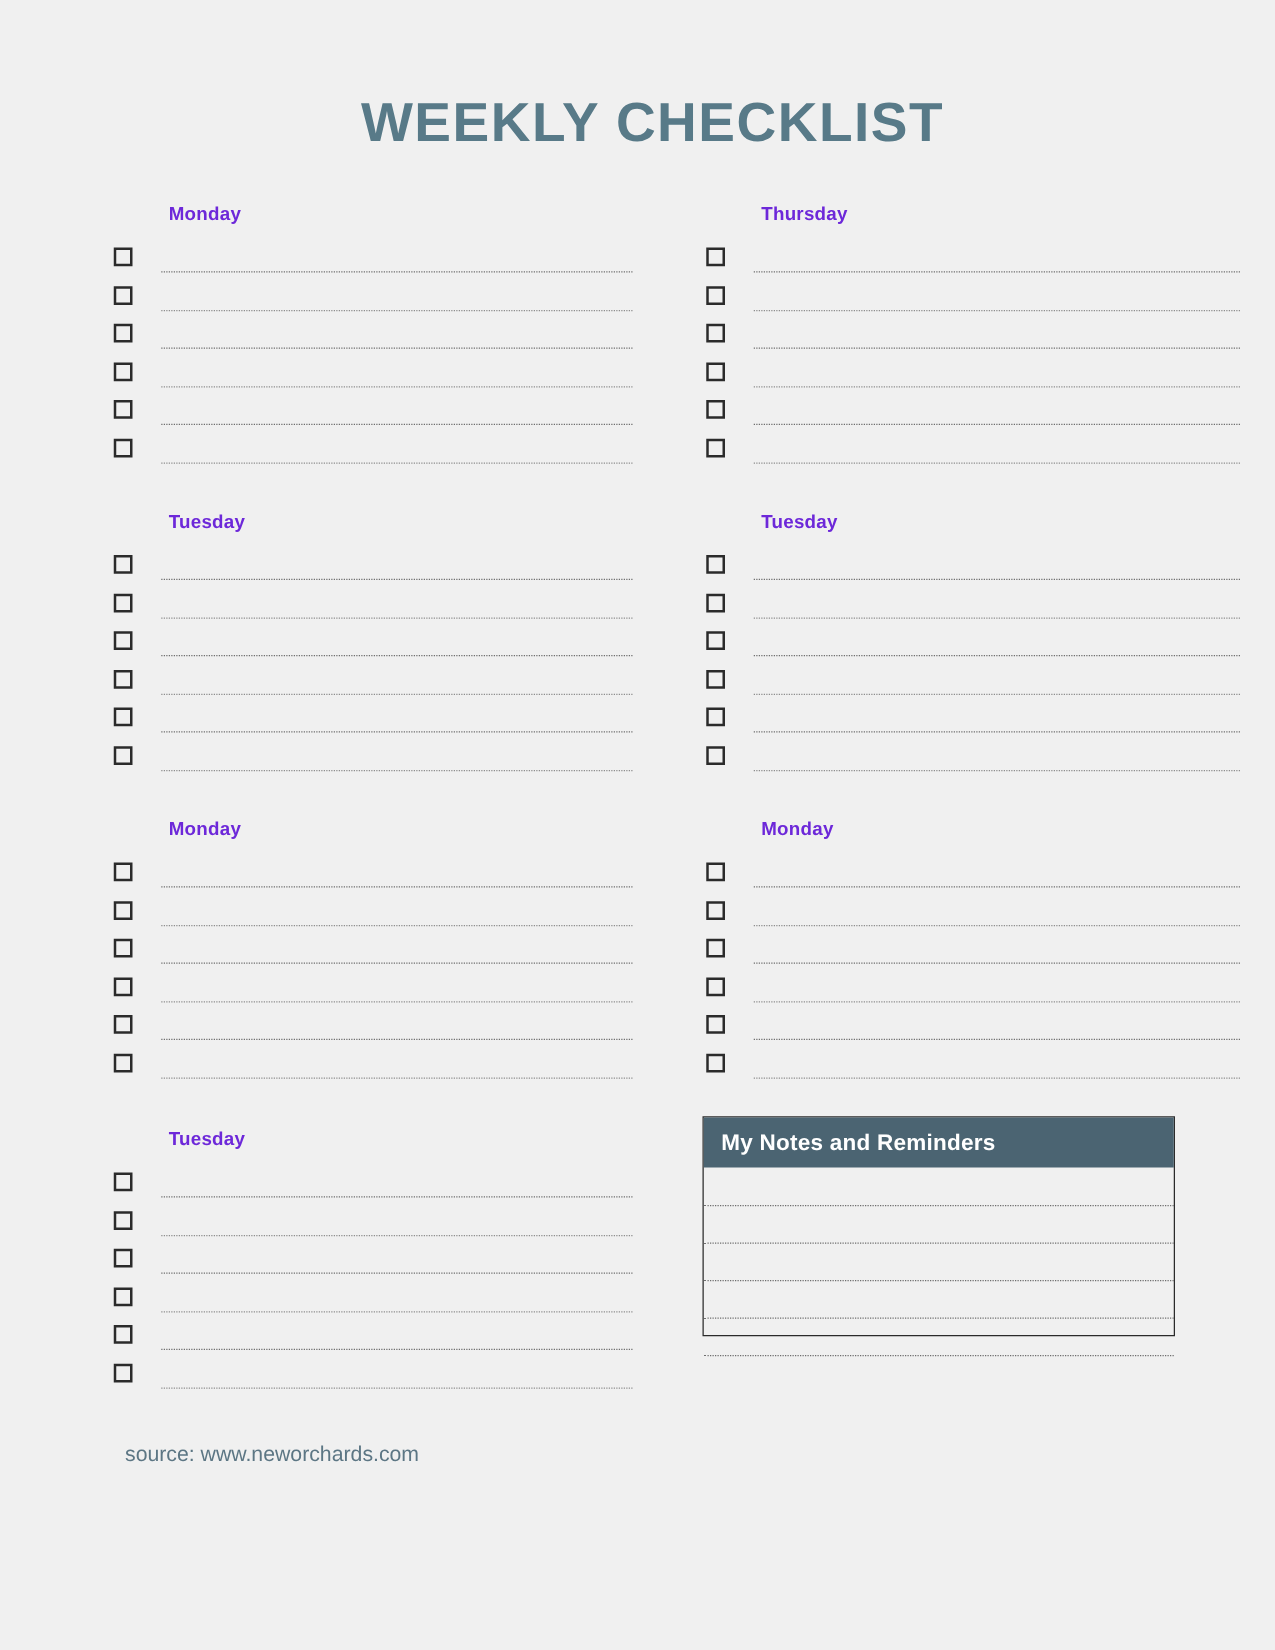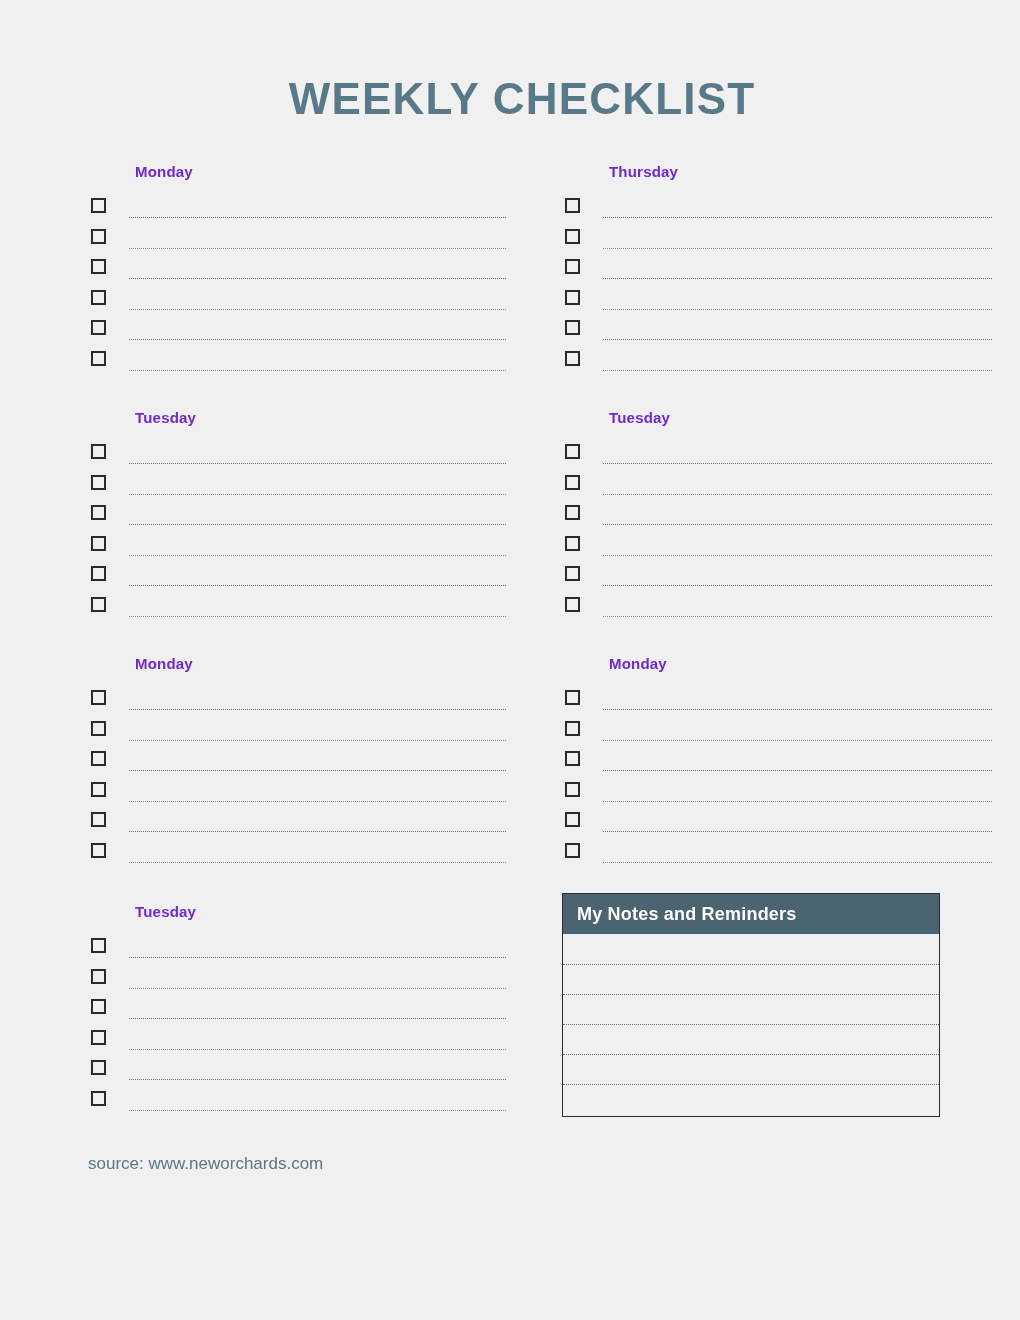--- a/index.html
+++ b/index.html
@@ -90,21 +90,21 @@
 
   
   .row:nth-child(even) .writing-line { border-top-color: #8d8d8d; }
 
   
   .notes-box {
     position: absolute;
     left: 562px;
     top: 893px;
     width: 378px;
-    height: 224px;
+    height: 176px;
     border: 1px solid #2b2b2b;
     box-sizing: border-box;
     background: #f0f0f0;
   }
   .notes-header {
     height: 40px;
     background: #4b6472;
     display: flex;
     align-items: center;
     padding-left: 14px;
@@ -124,21 +124,21 @@
     position: absolute;
     left: 0;
     right: 0;
     height: 0;
     border-top: 1px dotted #6e6e6e;
   }
 
   
   .source {
     position: absolute;
-    left: 88px;
+    left: 100px;
     top: 1154px;
     font-size: 17px;
     color: #5c7684;
     font-family: "Liberation Sans", sans-serif;
   }
 </style>
 </head>
 <body>
 
 <div class="page">

